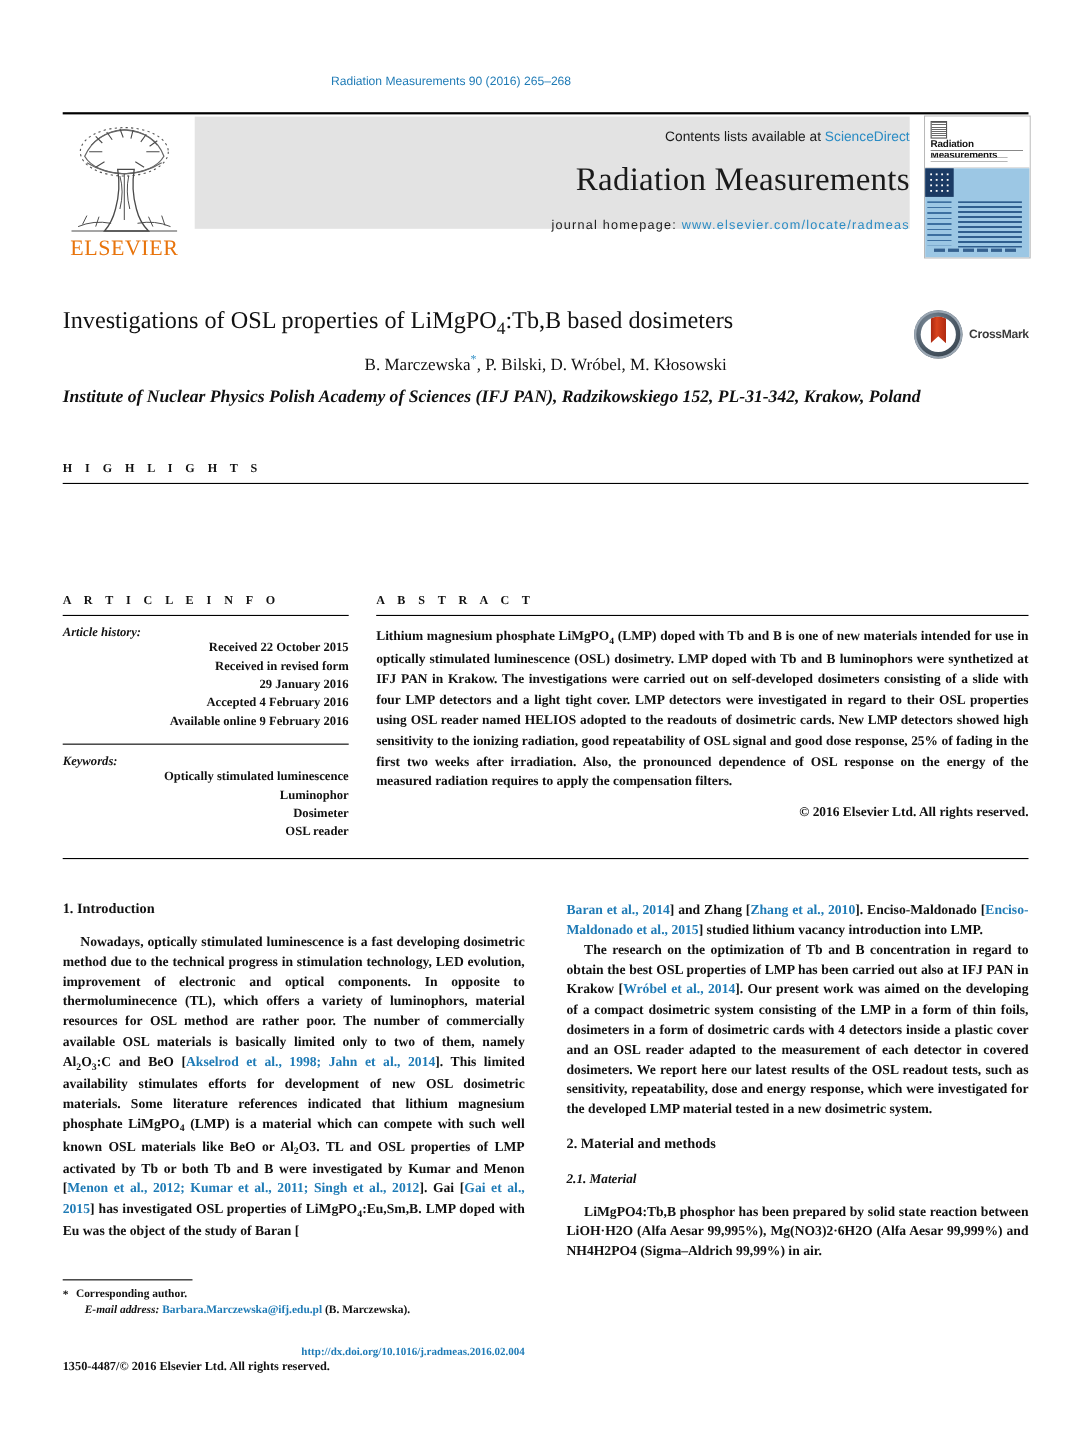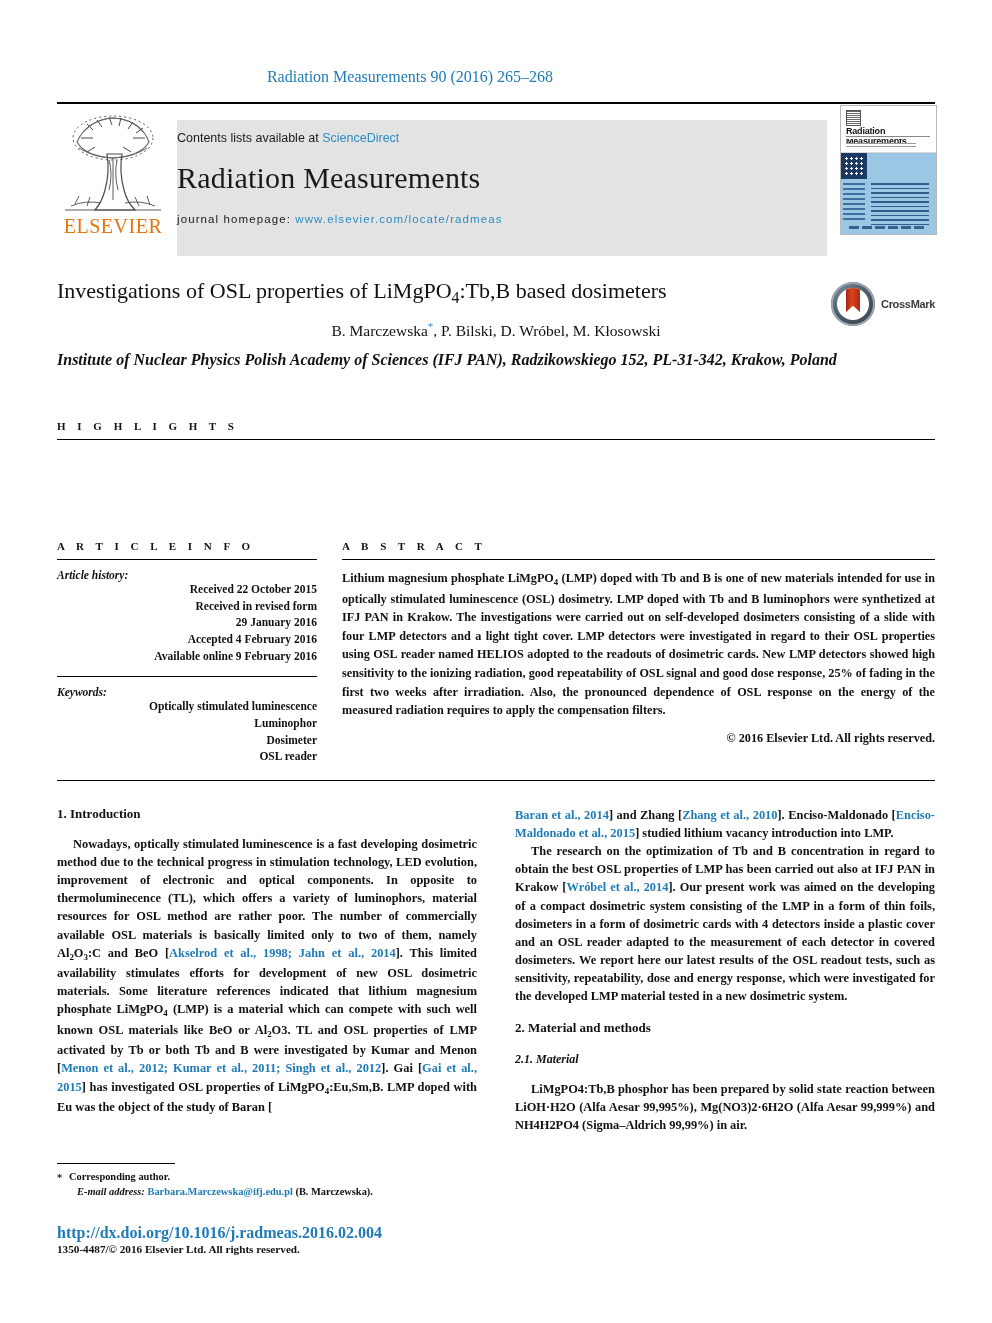--- a/index.html
+++ b/index.html
@@ -22,23 +22,23 @@
     height: 1323px;
   }
 
   
   .running-head {
     position: absolute;
     top: 68px;
     left: 0;
     width: 820px;
     text-align: center;
-    font-size: 16px;
+    font-size: 11px;
     color: #1f7bb6;
-    font-family: Liberation Serif, serif;
+    font-family: Liberation Sans, sans-serif;
   }
 
   
   .masthead {
     position: absolute;
     top: 102px;
     left: 57px;
     width: 878px;
     height: 136px;
   }
@@ -65,25 +65,25 @@
     text-align: center;
     font-family: "Liberation Serif", serif;
     font-size: 20px;
     letter-spacing: 0.5px;
     color: #E8740C;
     font-weight: 400;
   }
   .masthead-center {
     position: absolute;
     left: 120px;
-    top: 18px;
+    top: 4px;
     width: 650px;
-    height: 136px;
+    height: 102px;
     background: #e3e3e3;
-    text-align: left;
+    text-align: right;
   }
   .contents-line {
     margin-top: 11px;
     font-family: "Liberation Sans", sans-serif;
     font-size: 12.5px;
     color: #1a1a1a;
   }
   .contents-line .sd {
     color: #2b8cc4;
   }
@@ -387,21 +387,21 @@
     background: #000;
   }
   .body-cols {
     position: absolute;
     left: 57px;
     top: 806px;
     width: 878px;
   }
   .col {
     position: absolute;
-    top: 0;
+    top: 12px;
     width: 420px;
   }
   .col-left { left: 0; }
   .col-right { left: 458px; }
 
   .sec-h {
     font-family: "Liberation Serif", serif;
     font-size: 13px;
     font-weight: bold;
     color: #111;
@@ -461,23 +461,24 @@
   }
 
   .doi-block {
     position: absolute;
     left: 57px;
     top: 1224px;
     width: 420px;
   }
   .doi-line {
     font-family: "Liberation Serif", serif;
-    font-size: 16px;
+    font-size: 10px;
     font-weight: bold;
     color: #1f7bb6;
+    text-align: right;
   }
   .issn-line {
     font-family: "Liberation Serif", serif;
     font-size: 11.2px;
     font-weight: bold;
     color: #111;
     margin-top: 1px;
   }
   sub { font-size: 0.72em; }
   sup { font-size: 0.72em; }

